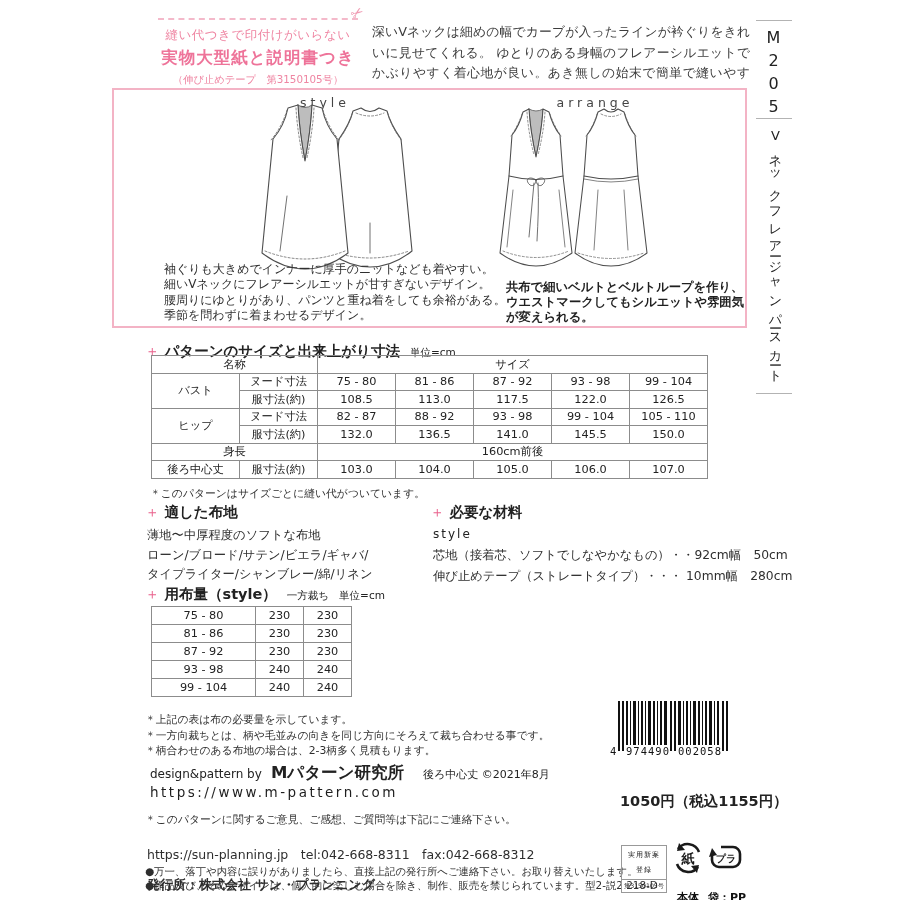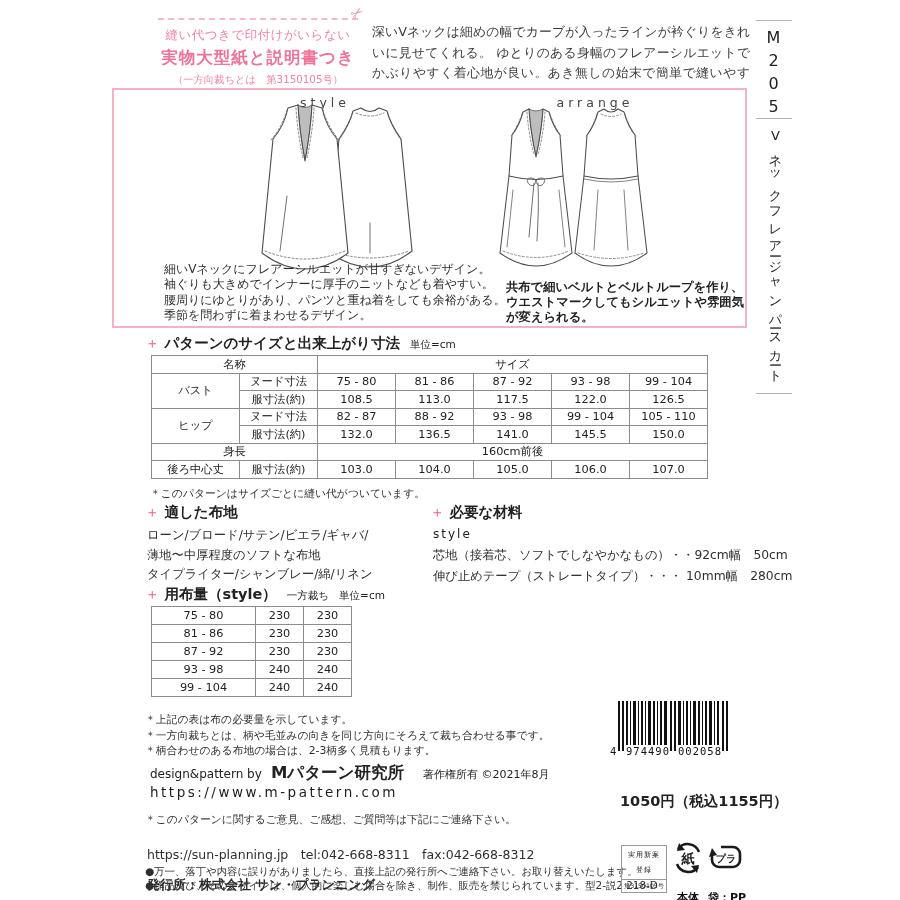--- a/index.html
+++ b/index.html
@@ -39,21 +39,21 @@
   .arrange-note { position:absolute; left:392px; top:190px; font-size:12.3px; line-height:14.8px;
                   font-weight:700; color:#1f1f1f; }
   .ln { white-space:nowrap; }
 
   
   .sec-title { position:absolute; font-size:14.5px; font-weight:700; color:#222; white-space:nowrap; }
   .plus { color:#e9628c; font-weight:400; margin-right:5px; }
   .unit, .sub { font-size:10.5px; font-weight:400; margin-left:10px; }
 
   
-  #size-title { left:145px; top:334px; }
+  #size-title { left:145px; top:342px; }
   table { border-collapse:collapse;padding-left:48px; }
   .size-table { position:absolute; left:151px; top:355px; font-size:11.3px; color:#222; table-layout:fixed; }
   .size-table th, .size-table td { border:1px solid #8c8c8c; text-align:center; font-weight:400;
                                    padding:0; height:16.5px; }
   .c-a { width:88px; } .c-b { width:78px; } .c-s { width:78px; }
   #size-note { position:absolute; left:150px; top:487px; font-size:10.8px; color:#2e2e2e; }
 
   
   #fabric-title { left:145px; top:503px; }
   .fabric-lines { position:absolute; left:147px; top:526px; font-size:12.3px; line-height:19.5px; color:#2e2e2e; }
@@ -116,21 +116,21 @@
 </style>
 </head>
 <body>
 
 <div class="page">
 
   <div class="stamp">
     <span class="scissors">✂</span>
     <div class="stamp-l1">縫い代つきで印付けがいらない</div>
     <div class="stamp-l2">実物大型紙と説明書つき</div>
-    <div class="stamp-l3">（一方向裁ちとは　第3150105号）</div>
+    <div class="stamp-l3">（伸び止めテープ　第3150105号）</div>
   </div>
 
   <div class="description">深いVネックは細めの幅でカーブが入ったラインが衿ぐりをきれいに見せてくれる。 ゆとりのある身幅のフレアーシルエットでかぶりやすく着心地が良い。あき無しの始末で簡単で縫いやすい。</div>
 
   <div class="srule" id="srule1"></div>
   <div class="model v-text">M205</div>
   <div class="srule" id="srule2"></div>
   <div class="stitle v-text">Vネックフレアージャンパースカート</div>
   <div class="srule" id="srule3"></div>
 
@@ -191,22 +191,22 @@
           <path d="M33,7 C34,23 37,38 40,50"></path>
           <path d="M51,7 C50,23 47,38 44,50"></path>
           <path d="M28,9 C25,18 21,25 17,31"></path>
           <path d="M56,9 C59,18 63,25 67,31"></path>
           <path d="M9,146 Q42,159 75,146"></path>
         </g>
       </g>
     </svg>
 
     <div class="style-note">
+      <div class="ln">袖ぐりも大きめでインナーに厚手のニットなども着やすい。</div>
       <div class="ln">細いVネックにフレアーシルエットが甘すぎないデザイン。</div>
-      <div class="ln">袖ぐりも大きめでインナーに厚手のニットなども着やすい。</div>
       <div class="ln">腰周りにゆとりがあり、パンツと重ね着をしても余裕がある。</div>
       <div class="ln">季節を問わずに着まわせるデザイン。</div>
     </div>
     <div class="arrange-note">
       <div class="ln">共布で細いベルトとベルトループを作り、</div>
       <div class="ln">ウエストマークしてもシルエットや雰囲気</div>
       <div class="ln">が変えられる。</div>
     </div>
   </div>
 
@@ -277,22 +277,22 @@
       <td>107.0</td>
     </tr>
   </tbody>
     </table>
   <div id="size-note">＊このパターンはサイズごとに縫い代がついています。</div>
 
   <div class="sec-title" id="fabric-title">
     <span class="plus">＋</span><span>適した布地</span>
   </div>
   <div class="fabric-lines">
+    <div class="ln">薄地〜中厚程度のソフトな布地</div>
     <div class="ln">ローン/ブロード/サテン/ビエラ/ギャバ/</div>
-    <div class="ln">薄地〜中厚程度のソフトな布地</div>
     <div class="ln">タイプライター/シャンブレー/綿/リネン</div>
   </div>
 
   <div class="sec-title" id="materials-title">
     <span class="plus">＋</span><span>必要な材料</span>
   </div>
   <div class="materials-style">style</div>
   <div class="materials-lines">
     <div class="ln">芯地（接着芯、ソフトでしなやかなもの）・・92cm幅　50cm</div>
     <div class="ln">伸び止めテープ（ストレートタイプ）・・・ 10mm幅　280cm</div>
@@ -338,21 +338,21 @@
     </table>
   <div class="usage-notes">
     <div class="ln">＊上記の表は布の必要量を示しています。</div>
     <div class="ln">＊一方向裁ちとは、柄や毛並みの向きを同じ方向にそろえて裁ち合わせる事です。</div>
     <div class="ln">＊柄合わせのある布地の場合は、2-3柄多く見積もります。</div>
   </div>
 
   <div class="credits">
     <span class="credit-by">design&amp;pattern by</span>
     <span class="credit-studio">Mパターン研究所</span>
-    <span class="credit-rights">著作権所有 ©2021年8月</span>
+    <span class="credit-rights">後ろ中心丈 ©2021年8月</span>
   </div>
   <div class="credit-url">https://www.m-pattern.com</div>
 
   <div class="barcode">
     <svg width="128" height="52" viewBox="0 0 128 52">
       <g fill="#111">
         <rect x="8" y="0" width="2" height="50"></rect>
           <rect x="12" y="0" width="2" height="50"></rect>
         <rect x="16" y="0" width="2" height="44"></rect>
           <rect x="20" y="0" width="1" height="44"></rect>

